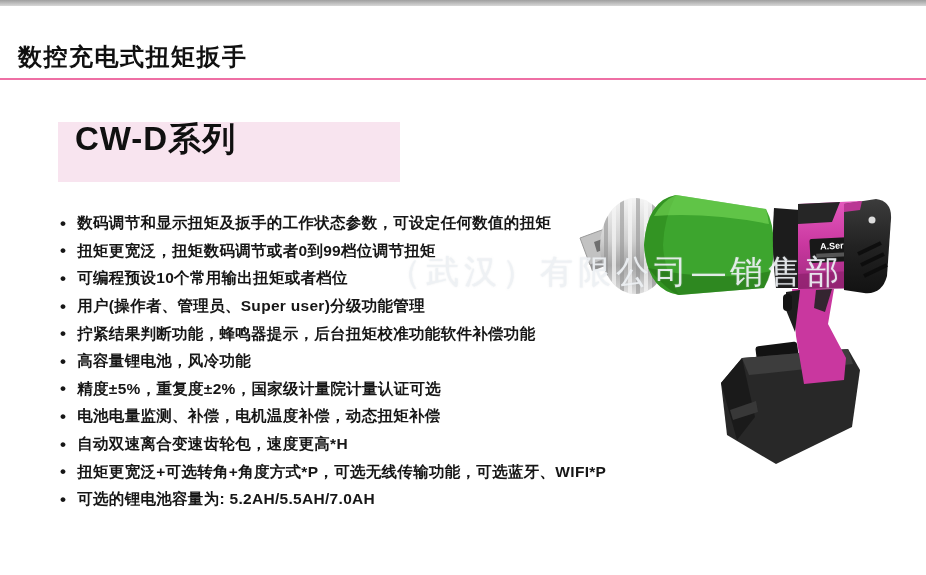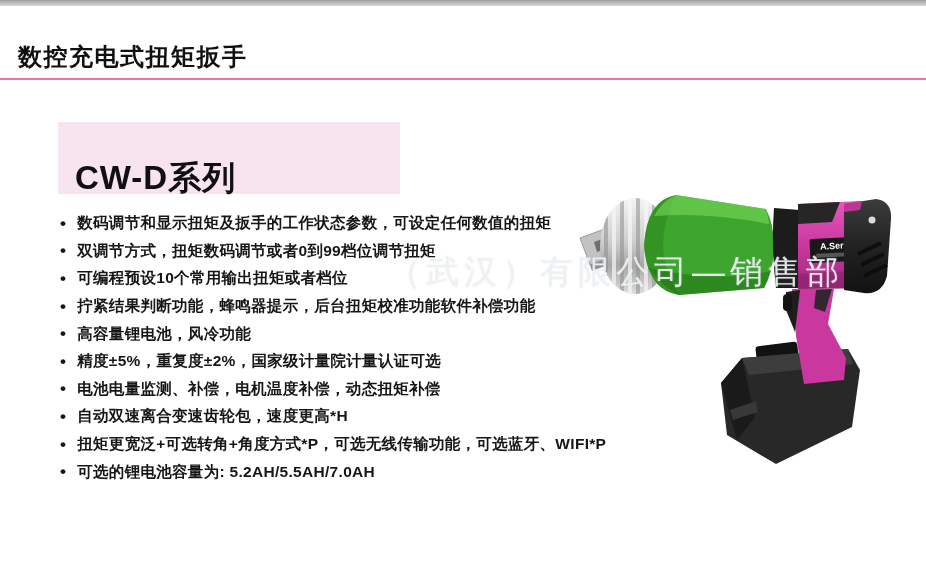--- a/index.html
+++ b/index.html
@@ -13,22 +13,22 @@
   }
   .header{
     position:absolute;top:6px;left:0;right:0;height:74px;box-sizing:border-box;
     border-bottom:2px solid var(--accent-pink,#ee6fa4);
     display:flex;align-items:flex-end;padding:0 0 9px 18px;background:#fff;
   }
   .page-title{
     font-size:24px;font-weight:700;letter-spacing:1.5px;color:#101010;line-height:1;
   }
   .series-badge{
-    position:absolute;left:58px;top:122px;width:342px;height:72px;box-sizing:border-box;
-    background:var(--series-bg,#f8e4ef);display:flex;align-items:flex-end;padding-left:17px;
+    position:absolute;left:58px;top:122px;width:342px;height:60px;box-sizing:border-box;
+    background:var(--series-bg,#f8e4ef);display:flex;align-items:flex-start;padding-left:17px;
   }
   .series-title{
     font-size:33px;font-weight:700;letter-spacing:1px;color:#101010;line-height:1;
   }
   .features{
     position:absolute;left:52px;top:202px;margin:8px;padding:0;list-style:none;z-index:2;
   }
   .features li{
     height:27.6px;display:flex;align-items:center;white-space:nowrap;
     font-size:15.5px;font-weight:600;letter-spacing:0.3px;color:#161616;
@@ -54,22 +54,23 @@
 <div class="header">
   <div class="page-title">数控充电式扭矩扳手</div>
 </div>
 
 <div class="series-badge">
   <div class="series-title">CW-D系列</div>
 </div>
 
 <ul class="features">
   <li>数码调节和显示扭矩及扳手的工作状态参数，可设定任何数值的扭矩</li>
-  <li>双调节方式，扭矩数码调节或者0到99档位调节扭矩</li>
+  <li>扭矩更宽泛，扭矩数码调节或者0到99档位调节扭矩</li>
   <li>可编程预设10个常用输出扭矩或者档位</li>
+  <li>用户(操作者、管理员、Super user)分级功能管理</li>
   <li>拧紧结果判断功能，蜂鸣器提示，后台扭矩校准功能软件补偿功能</li>
   <li>高容量锂电池，风冷功能</li>
   <li>精度±5%，重复度±2%，国家级计量院计量认证可选</li>
   <li>电池电量监测、补偿，电机温度补偿，动态扭矩补偿</li>
   <li>自动双速离合变速齿轮包，速度更高*H</li>
   <li>扭矩更宽泛+可选转角+角度方式*P，可选无线传输功能，可选蓝牙、WIFI*P</li>
   <li>可选的锂电池容量为: 5.2AH/5.5AH/7.0AH</li>
 </ul>
 
 <svg class="tool" viewBox="0 0 348 289" aria-hidden="true">

